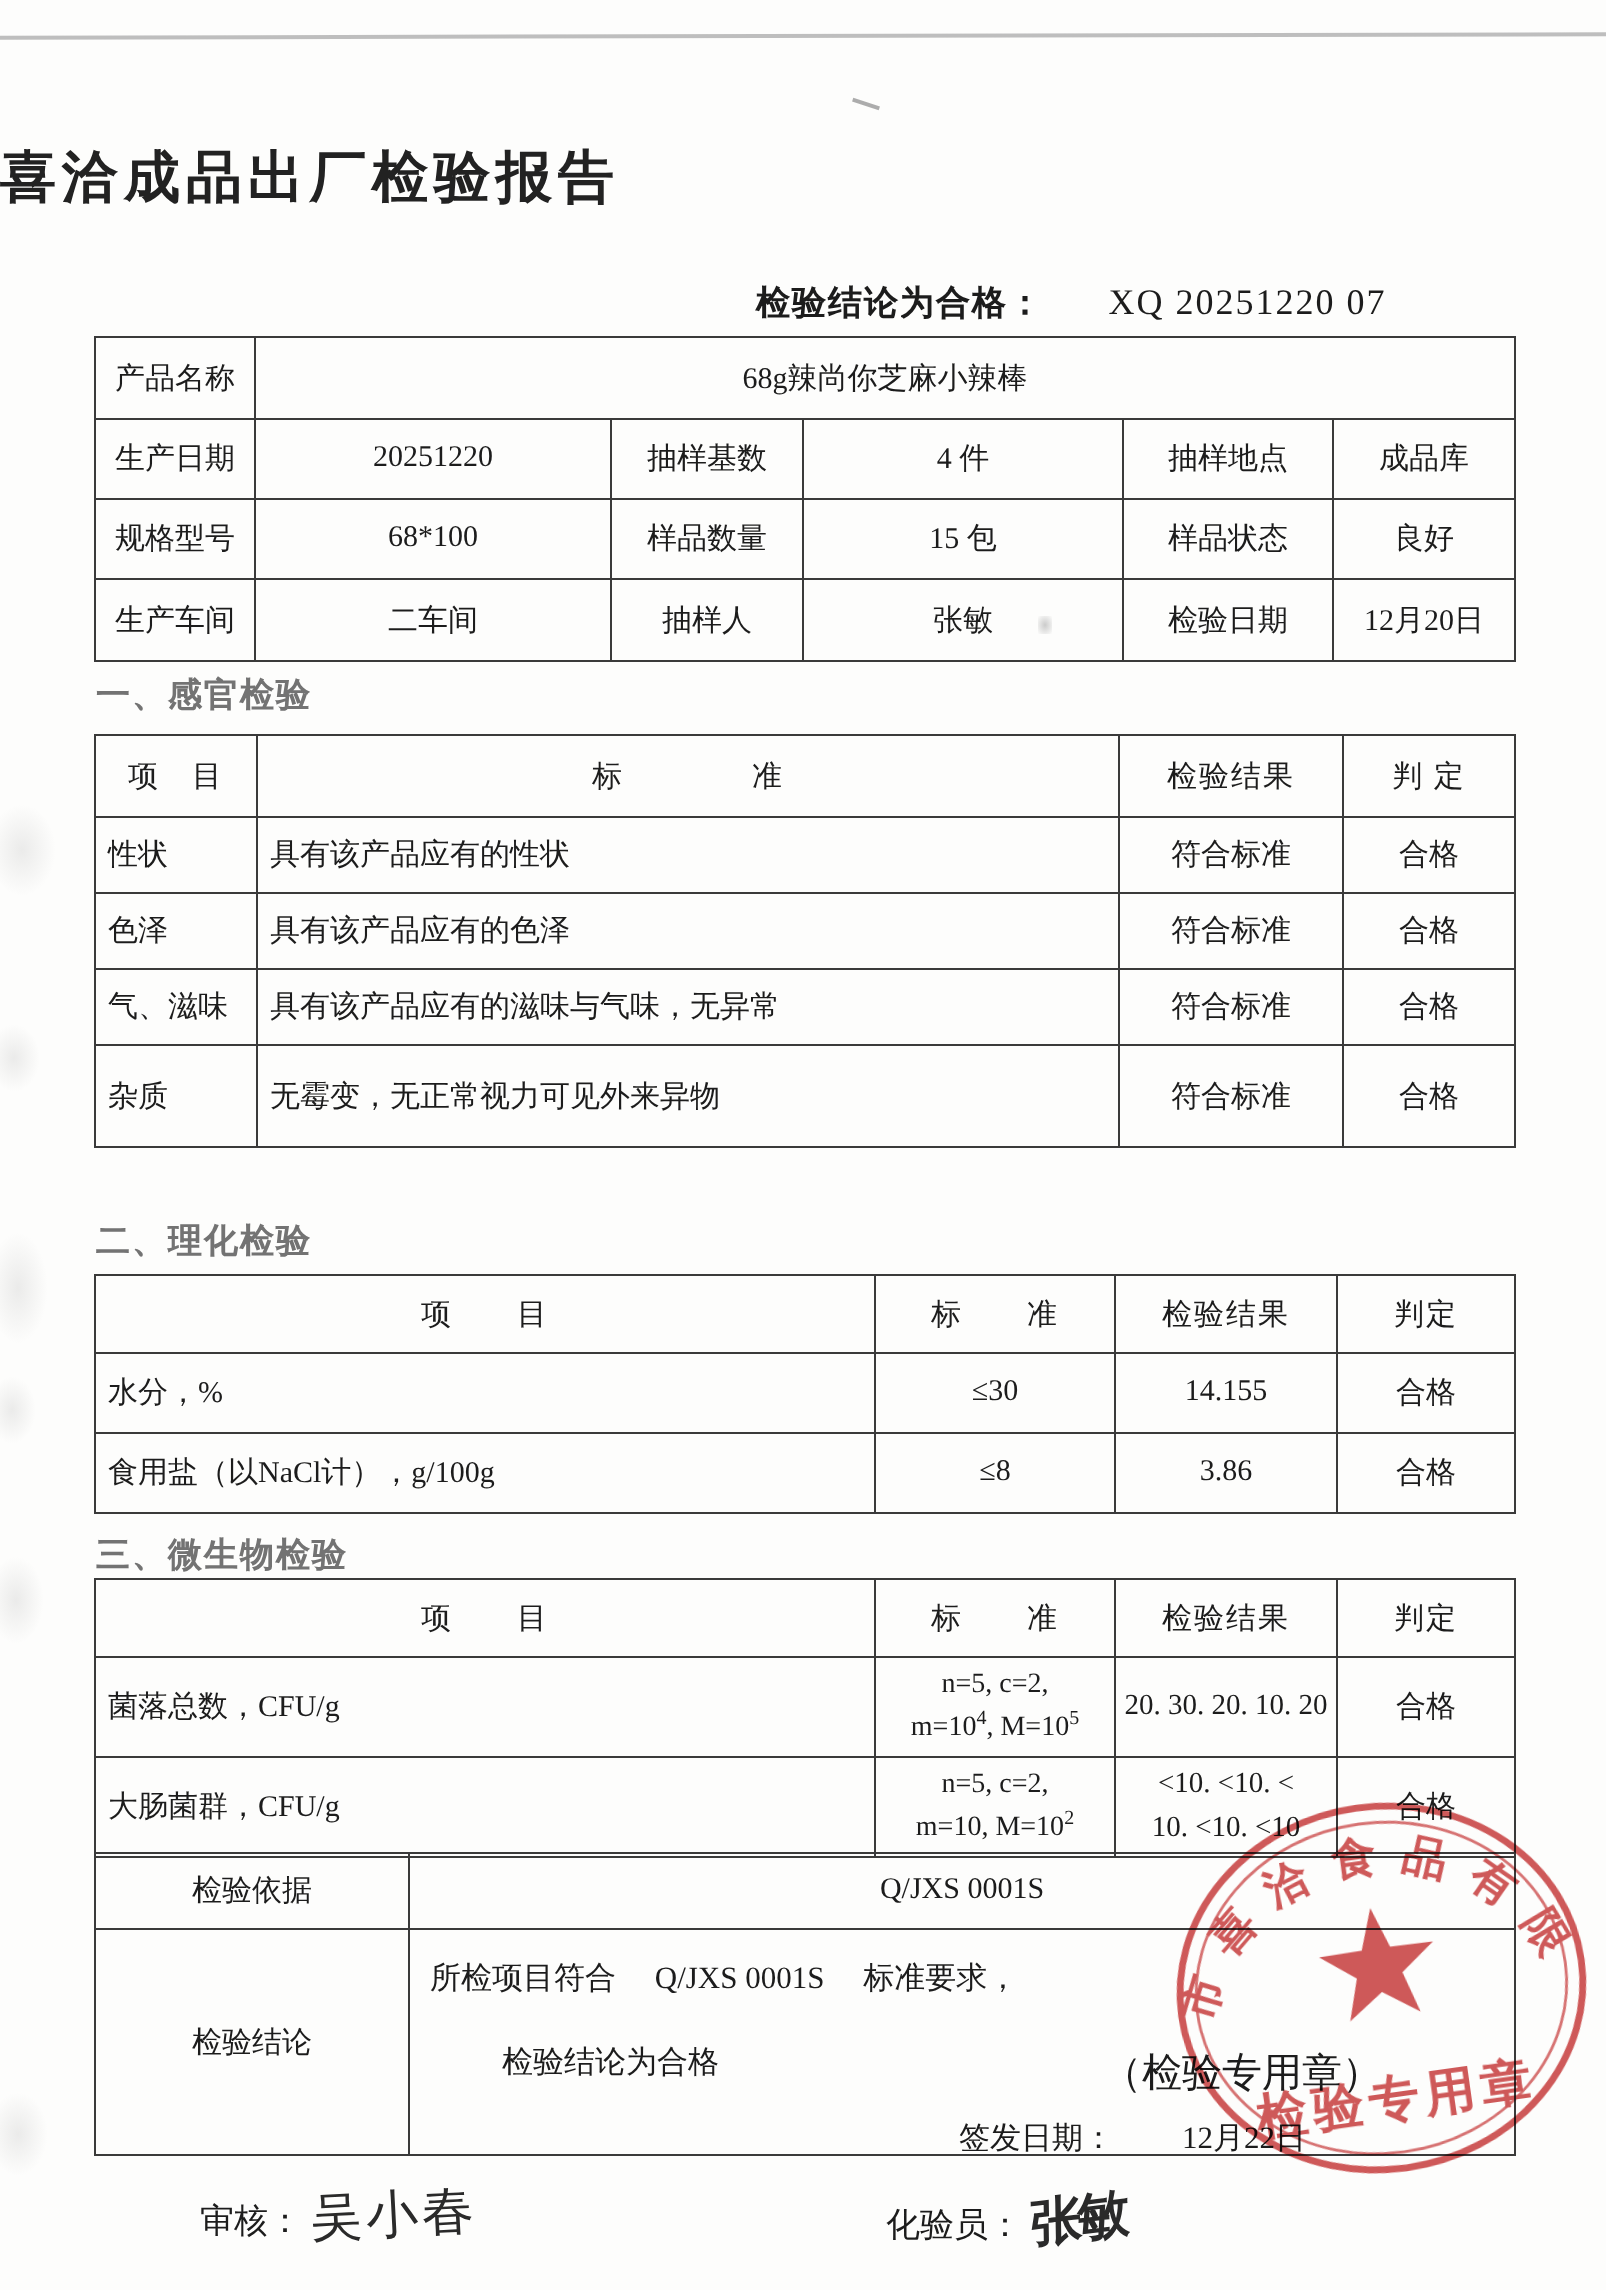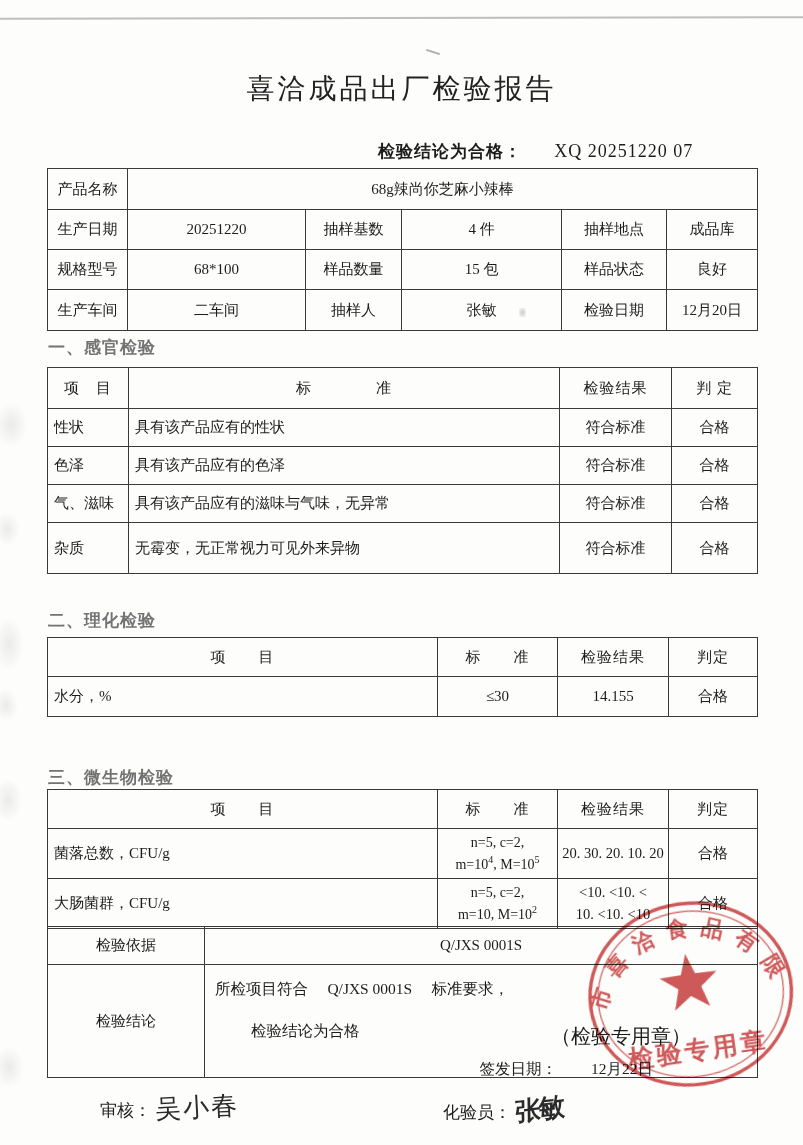--- a/index.html
+++ b/index.html
@@ -18,22 +18,22 @@
   .sm1{top:402px;width:34px;height:46px;}
   .sm2{top:512px;width:26px;height:34px;}
   .sm3{top:616px;width:30px;height:56px;}
   .sm4{top:688px;width:24px;height:34px;}
   .sm5{top:778px;width:28px;height:44px;}
   .sm6{top:1046px;width:30px;height:42px;}
   .speck{position:absolute;left:519px;top:308px;width:7px;height:9px;background:radial-gradient(#9a9a9a,rgba(160,160,160,0));opacity:.5;}
 
   .title{
     position:absolute;top:70px;left:0;width:803px;margin:0;
-    text-align:center;font-family:"Liberation Sans",sans-serif;
-    font-size:28px;font-weight:normal;letter-spacing:3px;color:#222;
+    text-align:left;font-family:"Liberation Sans",sans-serif;
+    font-size:28px;font-weight:bold;letter-spacing:3px;color:#222;
   }
   .report-no{position:absolute;top:140px;left:378px;font-size:17px;white-space:nowrap;}
   .report-no .lbl{font-family:"Liberation Sans",sans-serif;font-weight:600;letter-spacing:1px;}
   .report-no .val{margin-left:28px;font-size:18px;letter-spacing:1px;}
 
   table{border-collapse:collapse;table-layout:fixed;position:absolute;left:47px;width:710px;}
   td{border:1.6px solid #3a3a3a;font-size:15px;padding:0 6px;vertical-align:middle;overflow:hidden;}
   .tc{text-align:center;}
   .tl{text-align:left;}
   .section-heading{
@@ -184,20 +184,26 @@
         <tr style="height:39px">
       <td class="hdr">项　　目</td>
       <td class="hdr">标　　准</td>
       <td class="hdr">检验结果</td>
       <td class="hdr">判定</td>
     </tr>
     <tr style="height:40px">
       <td class="tl">水分，%</td>
       <td class="tc">≤30</td>
       <td class="tc">14.155</td>
+      <td class="tc">合格</td>
+    </tr>
+    <tr style="height:40px">
+      <td class="tl">食用盐（以NaCl计），g/100g</td>
+      <td class="tc">≤8</td>
+      <td class="tc">3.86</td>
       <td class="tc">合格</td>
     </tr>
   </tbody>
     </table>
 
   <div class="section-heading" style="top:766px;">三、微生物检验</div>
   <table style="top:789px;">
     <colgroup>
         <col style="width:390px">
         <col style="width:120px">

